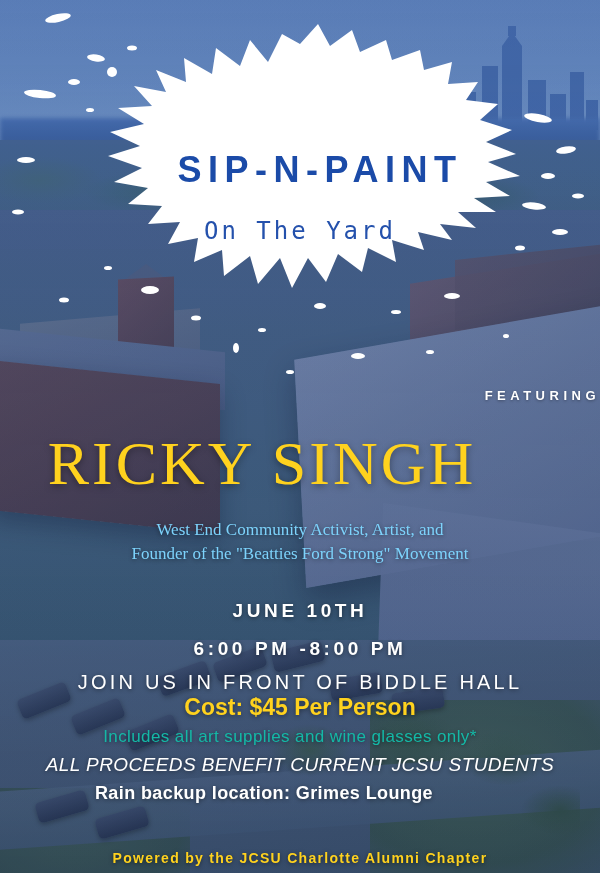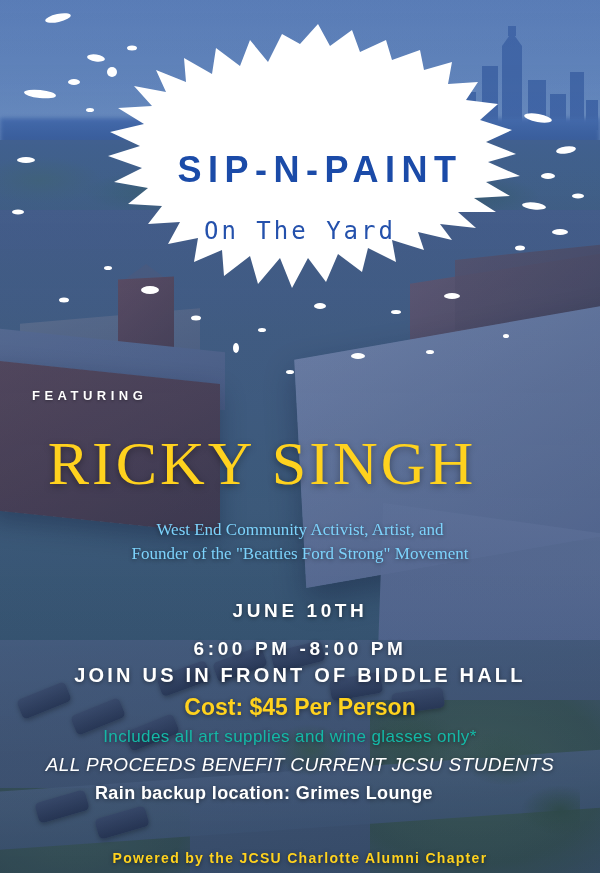--- a/index.html
+++ b/index.html
@@ -165,21 +165,21 @@
     color:#1b4ba8; line-height:1.1;padding-left:40px;
   }
   .subtitle {
     margin-top:27px;
     font-family:"DejaVu Sans Mono", monospace;
     font-size:24px; font-weight:400; letter-spacing:3px;
     color:#2451ac;
   }
 
   .featuring {
-    position:absolute; left:0; top:388px; width:600px; text-align:left;
+    position:absolute; left:0; top:388px; width:600px; text-align:right;
     font-size:13px; font-weight:700; letter-spacing:4.5px; color:#ffffff;
     text-shadow:0 1px 3px rgba(0,0,0,.35);
     padding-left:32px;
   }
   .headliner {
     position:absolute; left:0; top:428px; width:524px; text-align:center;
     font-family:"Liberation Serif", serif;
     font-size:62px; font-weight:400; letter-spacing:3px;
     color:#ffd21e;
     text-shadow:0 2px 7px rgba(0,0,0,.38);
@@ -190,21 +190,21 @@
     font-size:17px; line-height:1.42; color:#7dd3fc;
     text-shadow:0 1px 4px rgba(0,0,0,.45);
   }
 
   .when {
     position:absolute; left:0; top:600px; width:600px; text-align:center;
     color:#ffffff; text-shadow:0 1px 4px rgba(0,0,0,.45);
   }
   .when .l1 { font-size:19px; font-weight:700; letter-spacing:3.6px; }
   .when .l2 { font-size:19px; font-weight:700; letter-spacing:3.6px; margin-top:16px; }
-  .when .l3 { font-size:20px; font-weight:700; letter-spacing:3.2px; margin-top:4px; }
+  .when .l3 { font-size:20px; font-weight:400; letter-spacing:3.2px; margin-top:11px; }
 
   .cost {
     position:absolute; left:0; top:694px; width:600px; text-align:center;
     font-size:23px; font-weight:700; color:#ffd21e;
     text-shadow:0 1px 5px rgba(0,0,0,.45);
   }
   .incl {
     position:absolute; left:0; top:727px; width:580px; text-align:center;
     font-size:17px; font-weight:400; letter-spacing:.4px; color:#14b8a6;
     text-shadow:0 1px 4px rgba(0,0,0,.45);

